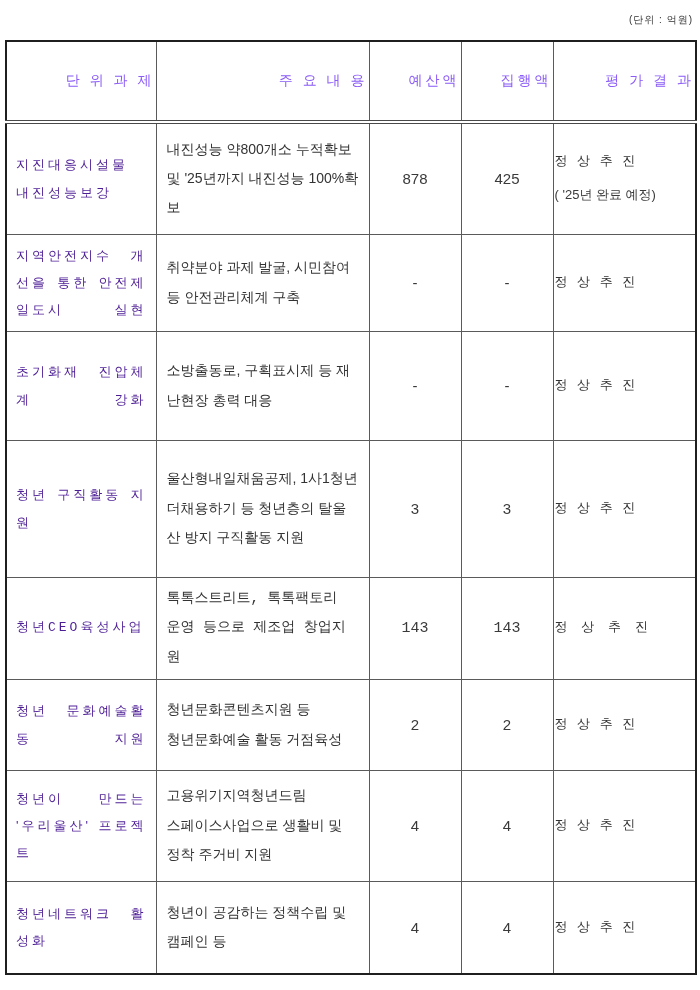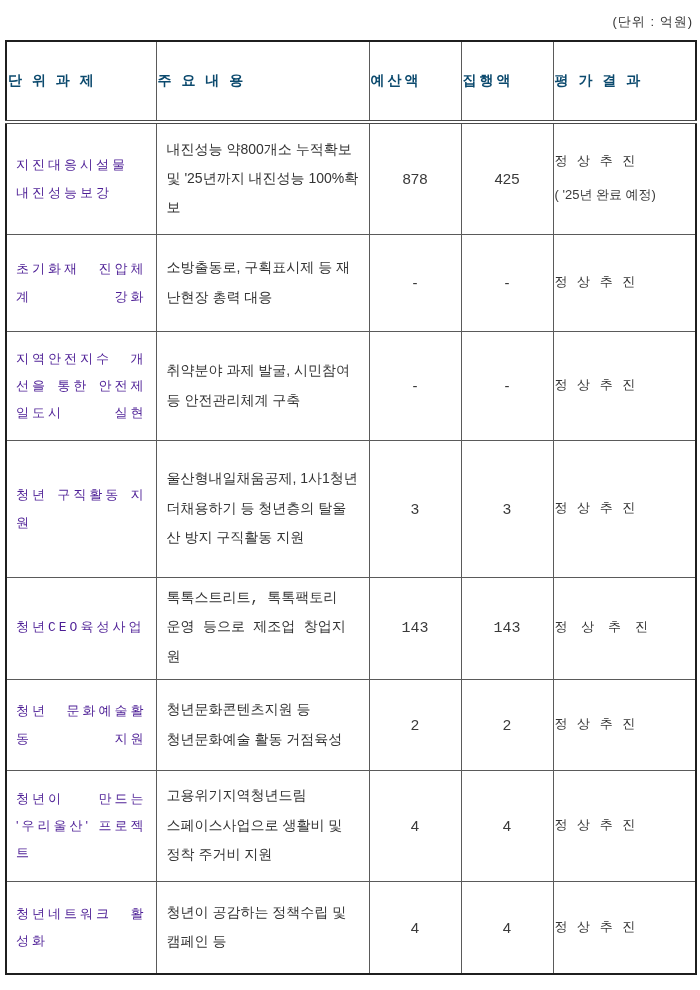--- a/index.html
+++ b/index.html
@@ -13,46 +13,46 @@
     position: relative;
     width: 700px;
     height: 990px;
     background: #ffffff;
     overflow: hidden;
   }
   .unit-note {
     position: absolute;
     top: 13px;
     right: 7px;
-    font-size: 13px;
+    font-size: 10px;
     letter-spacing: 1px;
     color: #333333;
   }
   table.eval-table {
     position: absolute;
     top: 40px;
     left: 5px;
     width: 690px;
     border-collapse: collapse;
     table-layout: fixed;
     border: 2px solid #1f1f1f;
   }
   .eval-table th, .eval-table td {
     border: 1px solid #5a5a5a;
     vertical-align: middle;
     overflow: hidden;
   }
   .eval-table thead th {
     height: 76px;
-    font-weight: bold;
+    font-weight: normal;
     font-size: 14px;
     letter-spacing: 3px;
-    text-align: left;
+    text-align: right;
     border-bottom: 4px double #4a4a4a;
-    color: #0c4a6e;
+    color: #8b5cf6;
   }
   
   tbody tr:nth-child(1) { height: 112px; }
   tbody tr:nth-child(2) { height: 97px;  }
   tbody tr:nth-child(3) { height: 109px; }
   tbody tr:nth-child(4) { height: 137px; }
   tbody tr:nth-child(5) { height: 102px; font-family: Liberation Mono, monospace; }
   tbody tr:nth-child(6) { height: 91px;  }
   tbody tr:nth-child(7) { height: 111px; }
   tbody tr:nth-child(8) { height: 93px;  }
@@ -120,29 +120,29 @@
     </thead>
     <tbody id="table-body">
         <tr>
           <td class="task-cell">지진대응시설물 내진성능보강</td>
           <td class="content-cell">내진성능 약800개소 누적확보 및 '25년까지 내진성능 100%확보</td>
           <td class="num-cell">878</td>
           <td class="num-cell">425</td>
           <td class="result-cell"><span>정 상 추 진</span><span class="result-note">( '25년 완료 예정)</span></td>
         </tr>
         <tr>
-          <td class="task-cell">초기화재 진압체계 강화</td>
-          <td class="content-cell">소방출동로, 구획표시제 등 재난현장 총력 대응</td>
+          <td class="task-cell">지역안전지수 개선을 통한 안전제일도시 실현</td>
+          <td class="content-cell">취약분야 과제 발굴, 시민참여 등 안전관리체계 구축</td>
           <td class="num-cell">-</td>
           <td class="num-cell">-</td>
           <td class="result-cell"><span>정 상 추 진</span></td>
         </tr>
         <tr>
-          <td class="task-cell">지역안전지수 개선을 통한 안전제일도시 실현</td>
-          <td class="content-cell">취약분야 과제 발굴, 시민참여 등 안전관리체계 구축</td>
+          <td class="task-cell">초기화재 진압체계 강화</td>
+          <td class="content-cell">소방출동로, 구획표시제 등 재난현장 총력 대응</td>
           <td class="num-cell">-</td>
           <td class="num-cell">-</td>
           <td class="result-cell"><span>정 상 추 진</span></td>
         </tr>
         <tr>
           <td class="task-cell">청년 구직활동 지원</td>
           <td class="content-cell">울산형내일채움공제, 1사1청년더채용하기 등 청년층의 탈울산 방지 구직활동 지원</td>
           <td class="num-cell">3</td>
           <td class="num-cell">3</td>
           <td class="result-cell"><span>정 상 추 진</span></td>

